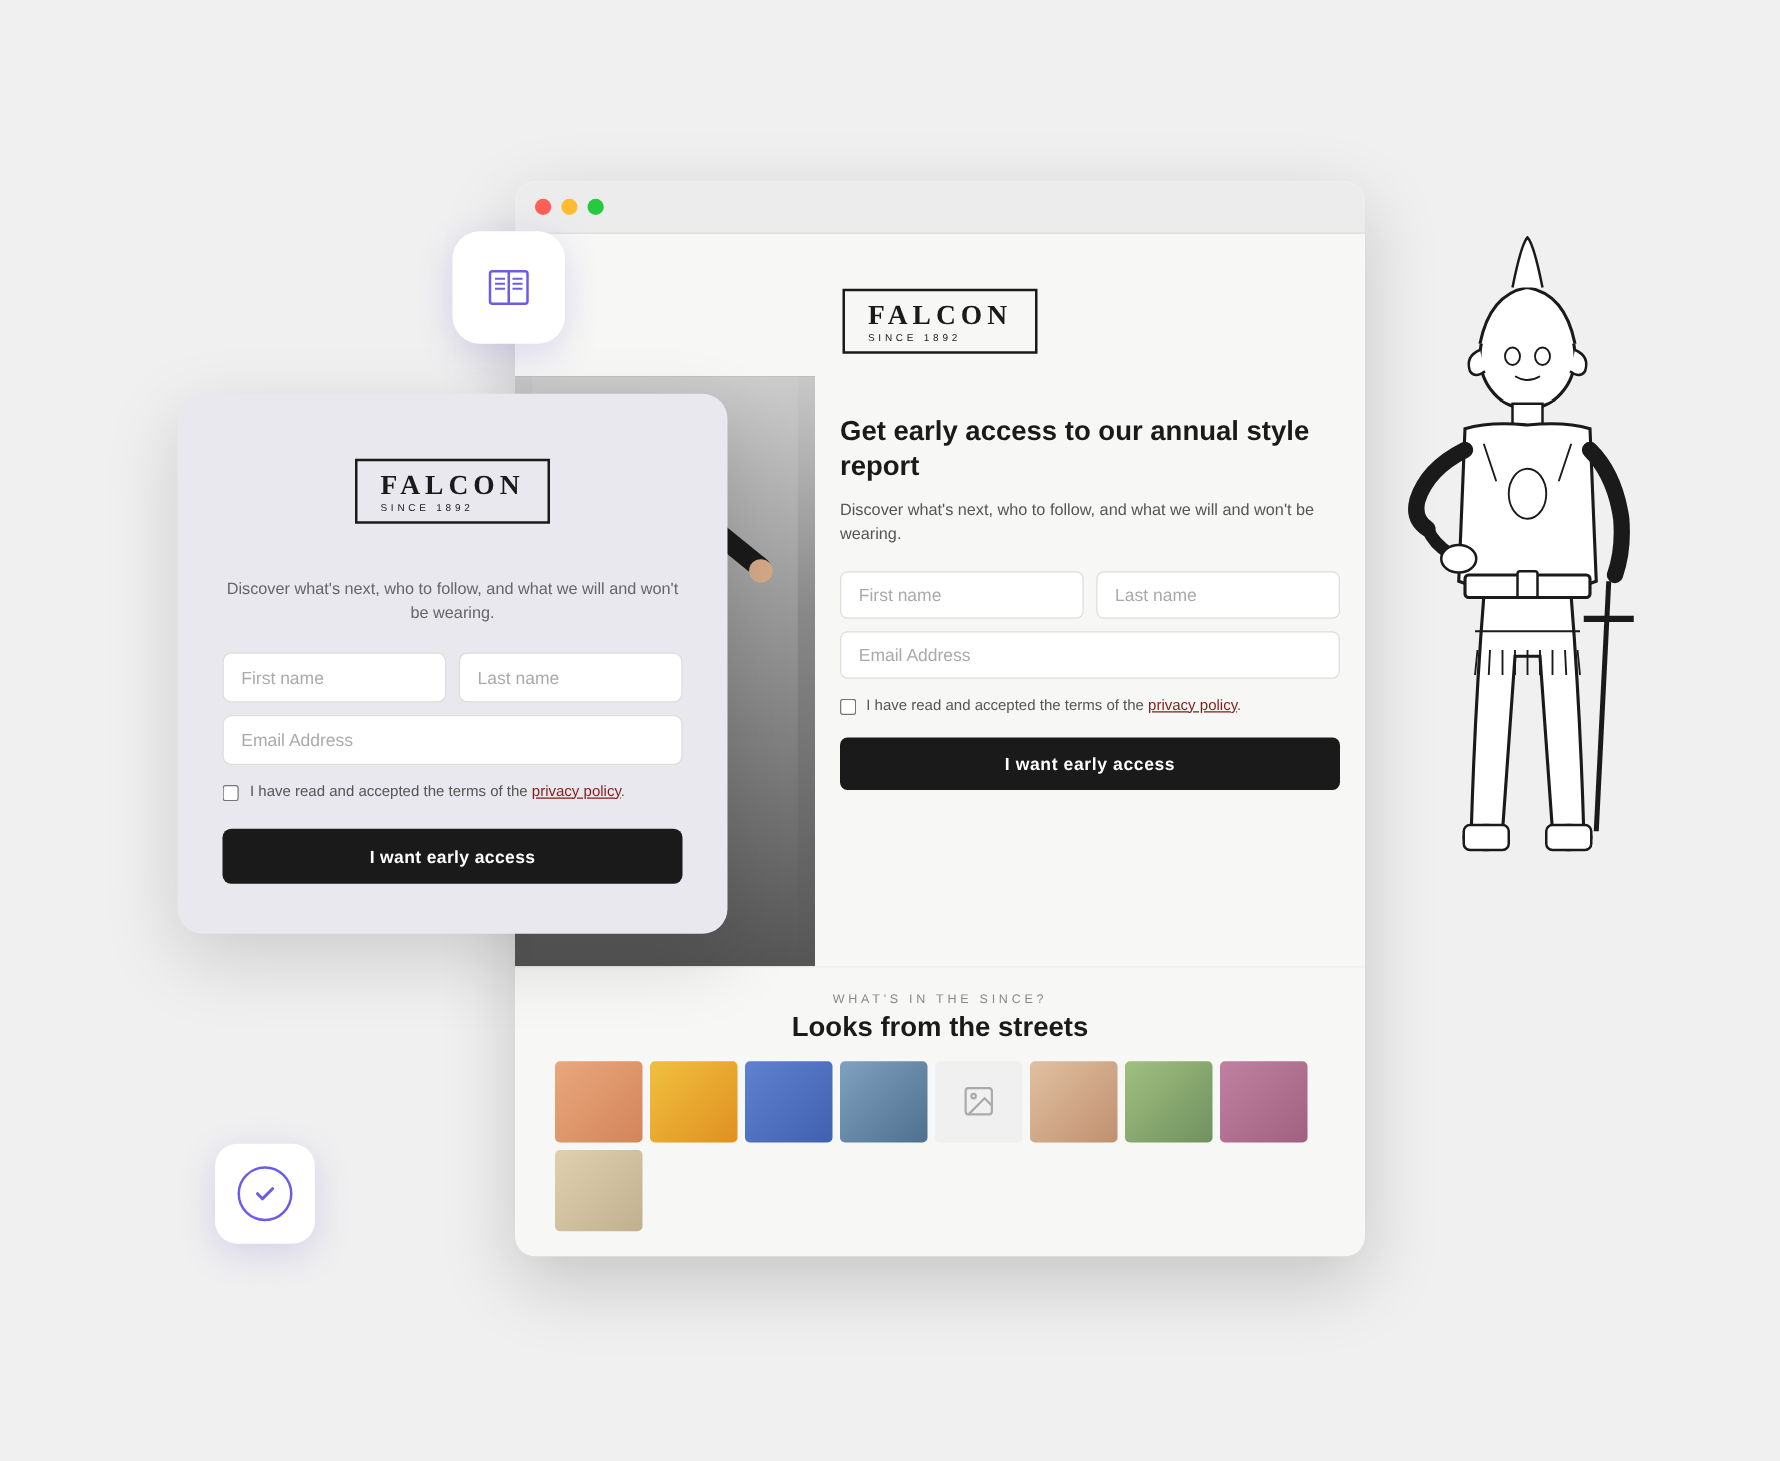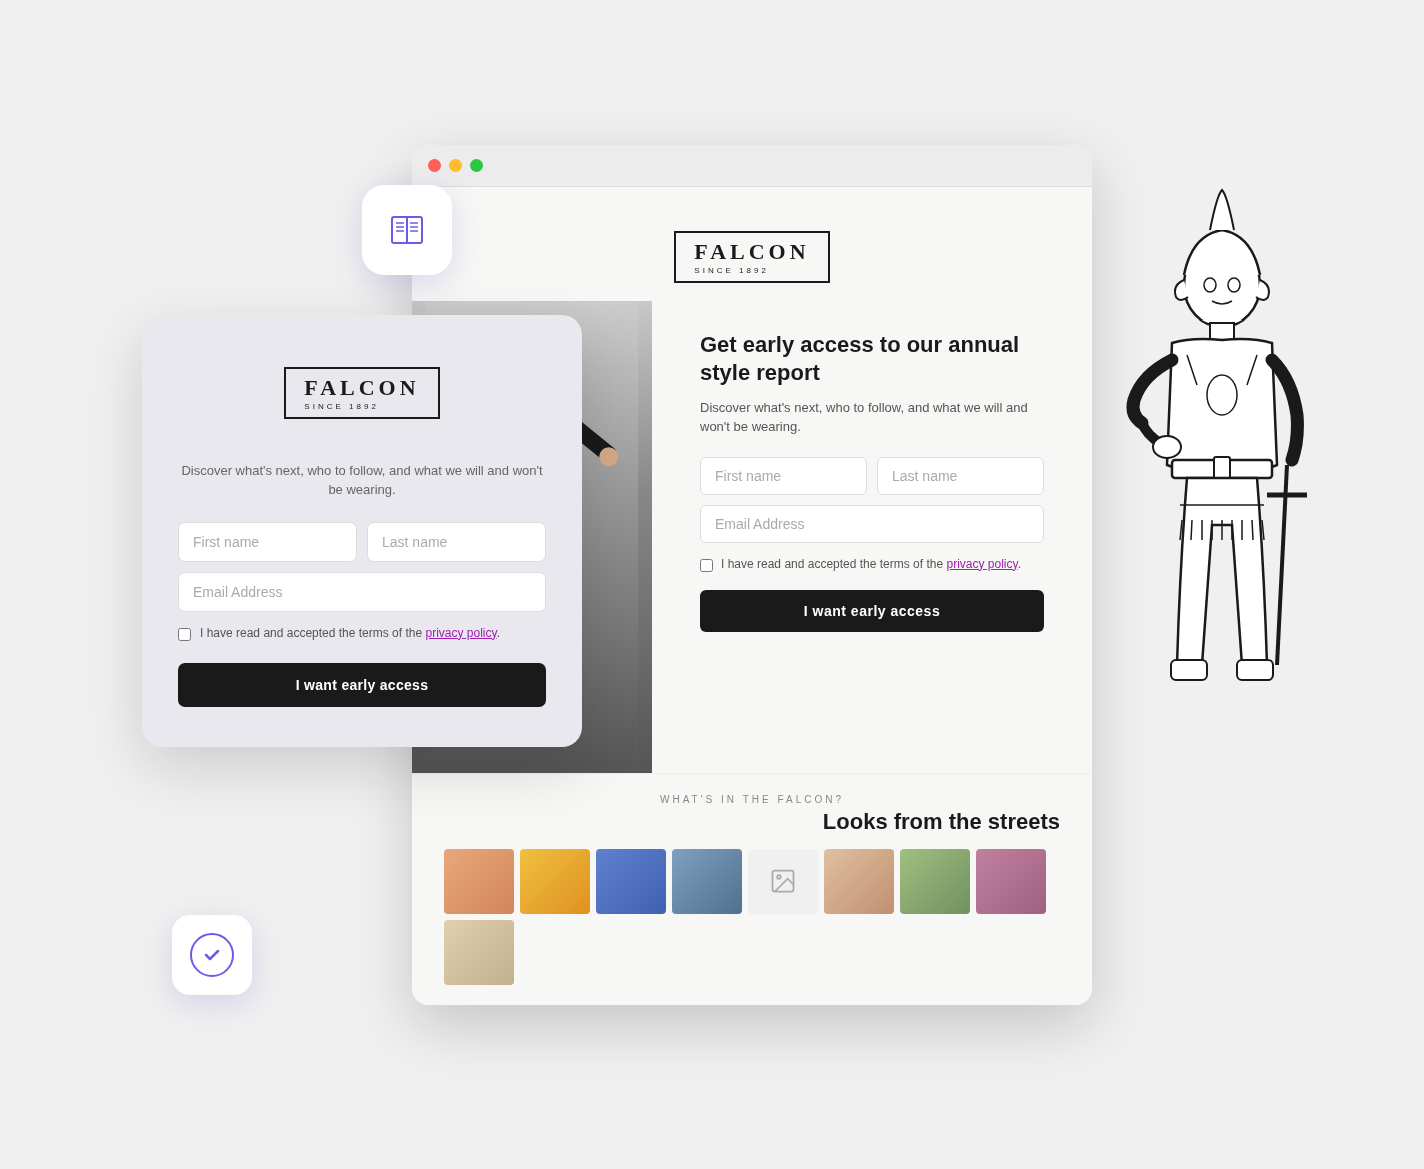--- a/index.html
+++ b/index.html
@@ -102,21 +102,21 @@
     .photo-panel {
       width: 240px;
       background: #888;
       position: relative;
       overflow: hidden;
       flex-shrink: 0;
     }
 
     .form-panel {
       flex: 1;
-      padding: 30px 48px;
+      padding: 30px 20px;
       background: #f7f7f5;
     }
 
     .form-heading {
       font-size: 22px;
       font-weight: 800;
       color: #1a1a1a;
       line-height: 1.3;
       margin-bottom: 10px;
     }
@@ -166,21 +166,21 @@
       color: #555;
     }
 
     .checkbox-row input[type="checkbox"] {
       margin-top: 2px;
       flex-shrink: 0;
     }
 
     .privacy-link {
       text-decoration: underline;
-      color: #a21caf;
+      color: #7f1d1d;
     }
 
     .submit-btn {
       background: #1a1a1a;
       color: #fff;
       border: none;
       border-radius: 6px;
       padding: 13px 24px;
       font-size: 14px;
       font-weight: 700;
@@ -200,21 +200,21 @@
       letter-spacing: 3px;
       color: #888;
       text-align: center;
       margin-bottom: 4px;
     }
 
     .gallery-title {
       font-size: 22px;
       font-weight: 800;
       color: #1a1a1a;
-      text-align: right;
+      text-align: center;
       margin-bottom: 14px;
     }
 
     .gallery-grid {
       display: flex;
       gap: 6px;
       flex-wrap: wrap;
     }
 
     .gallery-thumb {
@@ -465,21 +465,21 @@
               <span>I have read and accepted the terms of the </span>
               <a href="#" class="privacy-link">privacy policy</a>.
             </span>
           </div>
 
           <button class="submit-btn">I want early access</button>
         </div>
       </div>
 
       <div class="gallery-section">
-        <div class="gallery-label">WHAT'S IN THE FALCON?</div>
+        <div class="gallery-label">WHAT'S IN THE SINCE?</div>
         <div class="gallery-title">Looks from the streets</div>
         <div class="gallery-grid">
           <div class="gallery-thumb gallery-thumb-1"></div>
           <div class="gallery-thumb gallery-thumb-2"></div>
           <div class="gallery-thumb gallery-thumb-3"></div>
           <div class="gallery-thumb gallery-thumb-4"></div>
           <div class="gallery-thumb gallery-thumb-placeholder">
             <svg width="28" height="28" viewBox="0 0 24 24" fill="none" stroke="#aaa" stroke-width="1.5">
               <rect x="3" y="3" width="18" height="18" rx="2"></rect>
               <circle cx="8.5" cy="8.5" r="1.5"></circle>

